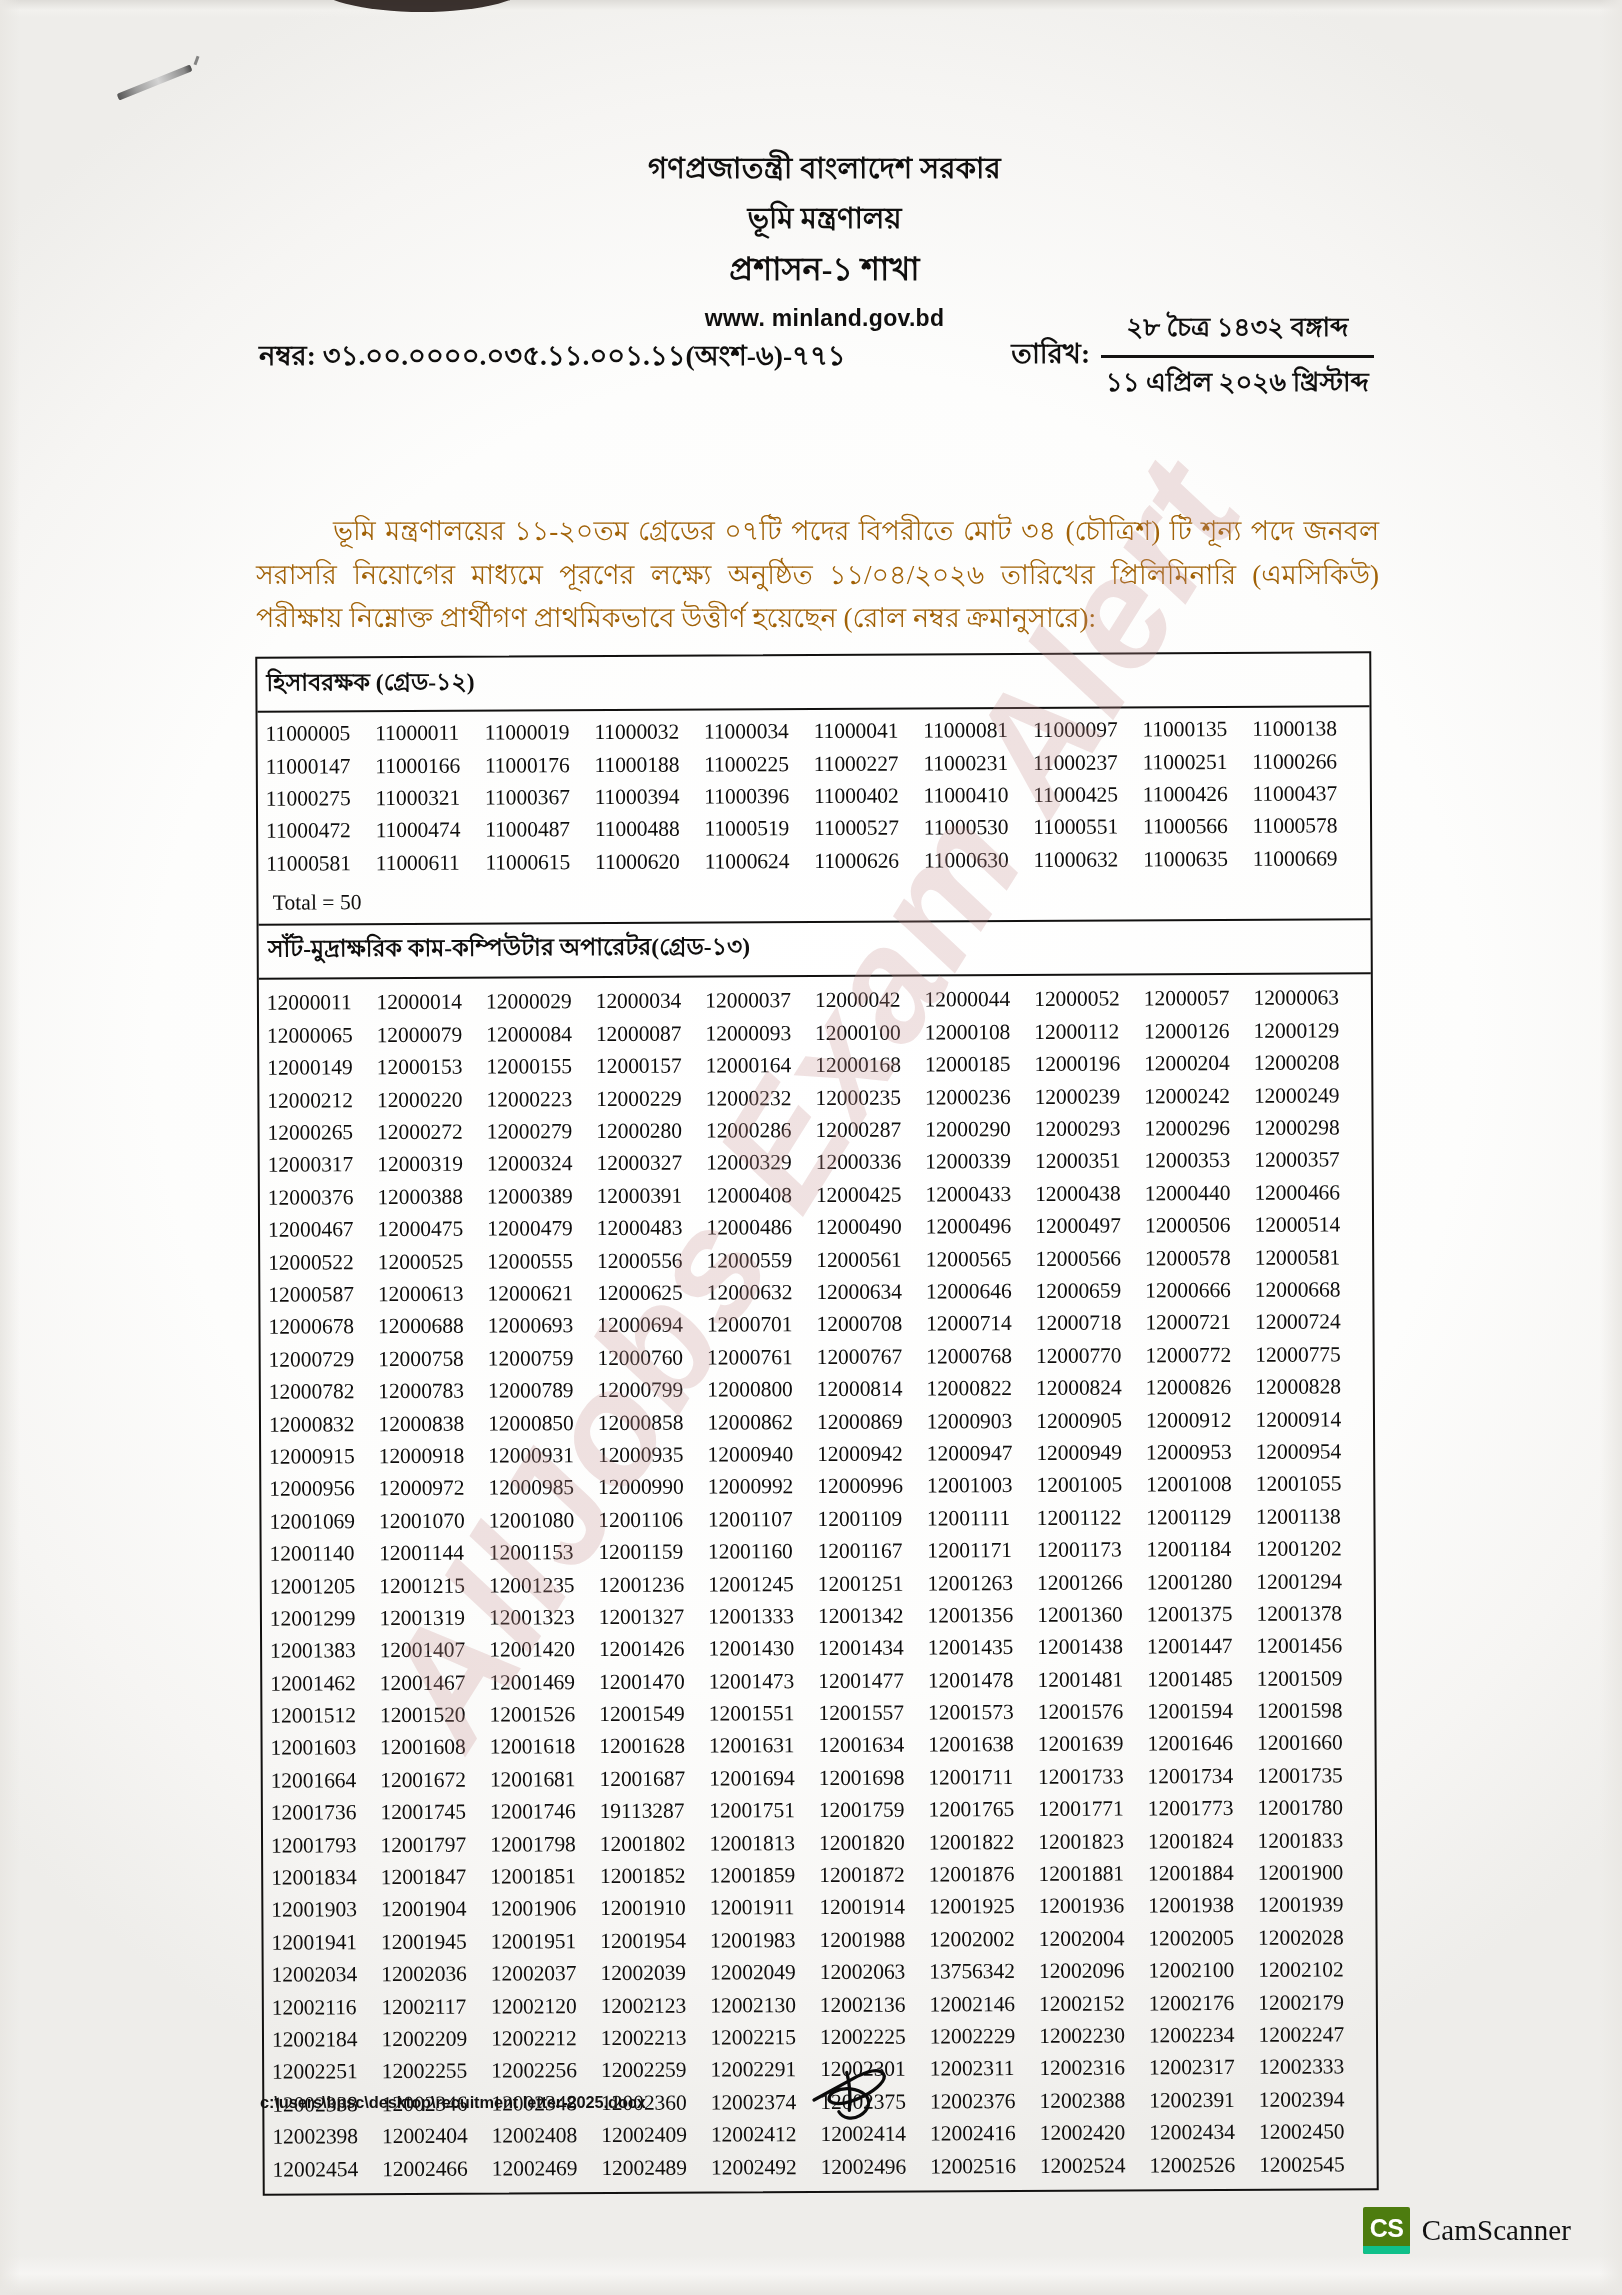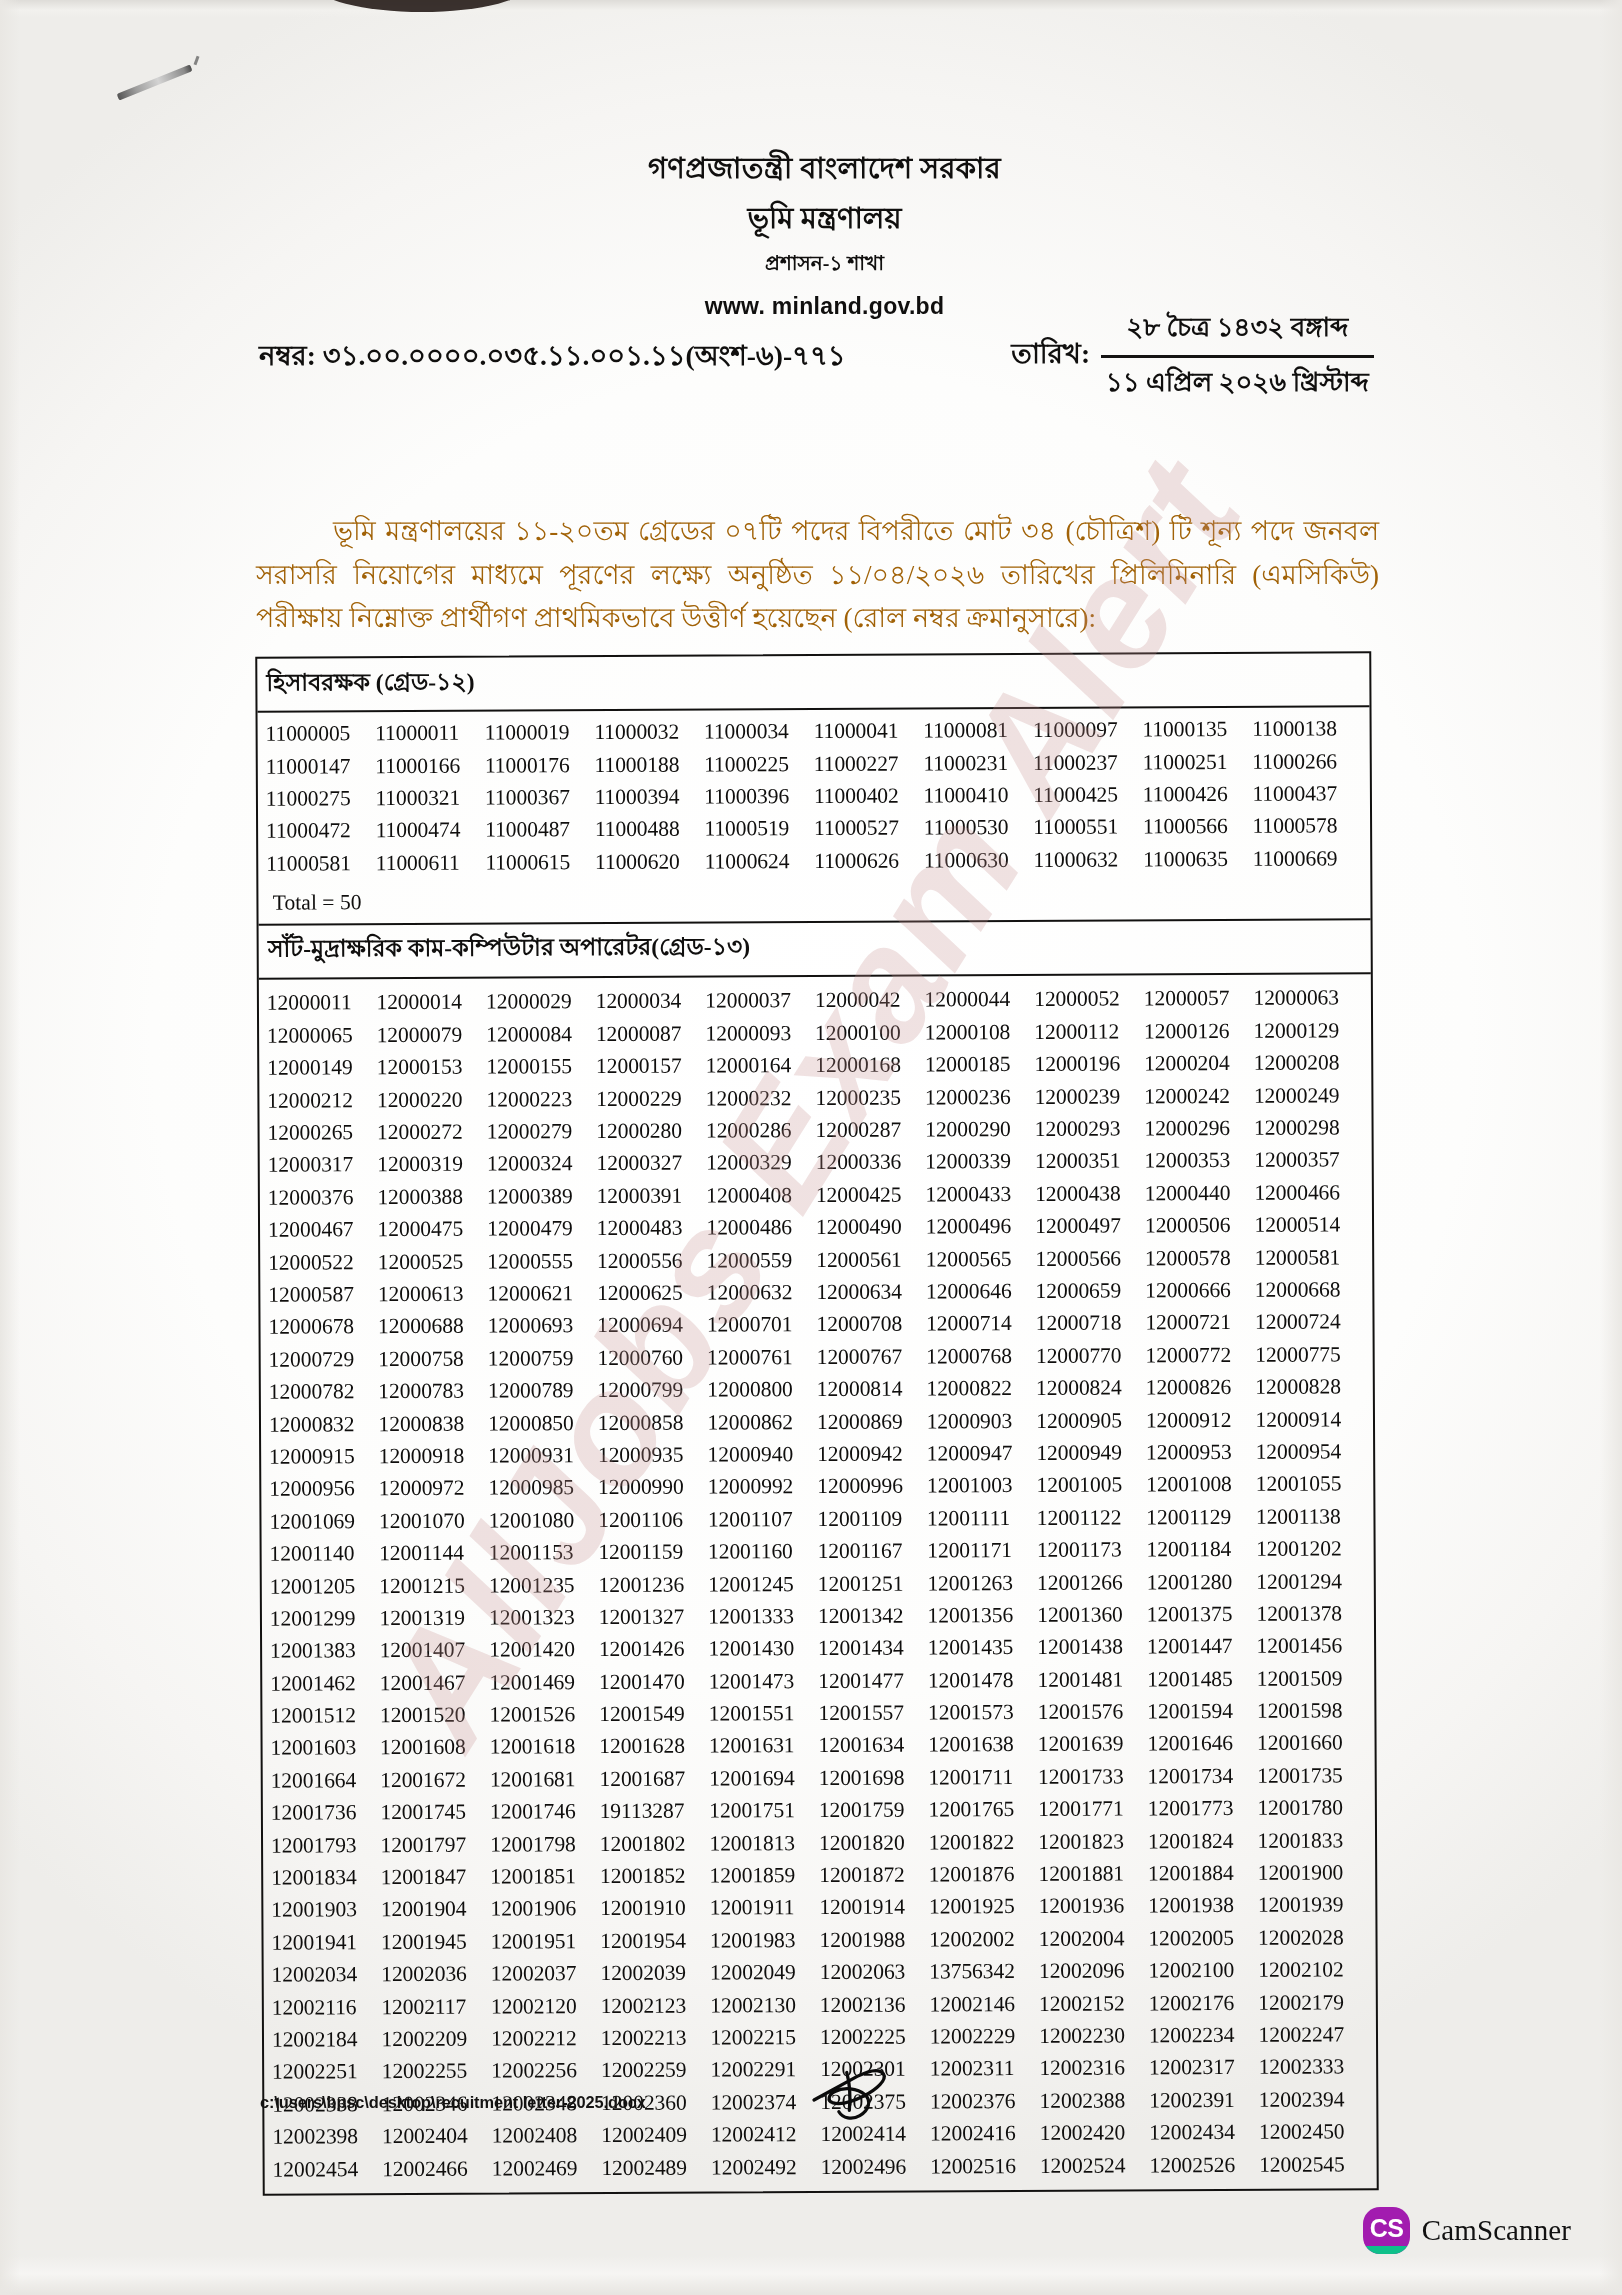--- a/index.html
+++ b/index.html
@@ -120,21 +120,21 @@
   }
   .lh-line {
     font-family: "Liberation Serif", "DejaVu Serif", serif;
     font-weight: bold;
     color: #100f0e;
     line-height: 1.0;
     padding-left: 27px;
   }
   .lh-gov   { font-size: 29px; letter-spacing: 0.3px; }
   .lh-min   { font-size: 29px; margin-top: 21px; }
-  .lh-branch{ font-size: 20px; margin-top: 19.6px; }
+  .lh-branch{ font-size: 32px; margin-top: 19.6px; }
   .lh-web   {
     font-family: "Liberation Sans", sans-serif;
     font-size: 23px;
     font-weight: bold;
     margin-top: 22px;
     letter-spacing: 0.3px;
   }
 
   
   .memo-no {
@@ -274,22 +274,22 @@
     position: absolute;
     right: 51px;
     bottom: 41px;
     display: flex;
     align-items: center;
     gap: 11.8px;
   }
   .cs-mark {
     width: 47px;
     height: 47px;
-    border-radius: 17px;
-    background: #a21caf;
+    border-radius: 2px;
+    background: #4d7c0f;
     position: relative;
     overflow: hidden;
     display: flex;
     align-items: center;
     justify-content: center;
   }
   .cs-mark .cs-text {
     font-family: "Liberation Sans", sans-serif;
     font-weight: bold;
     font-size: 25px;

